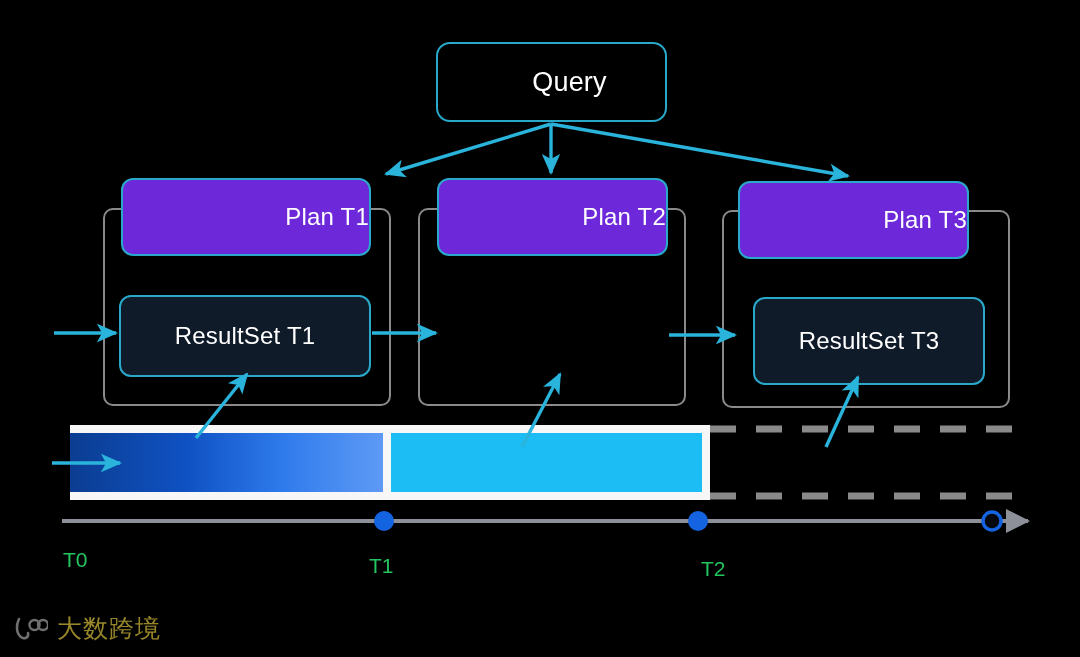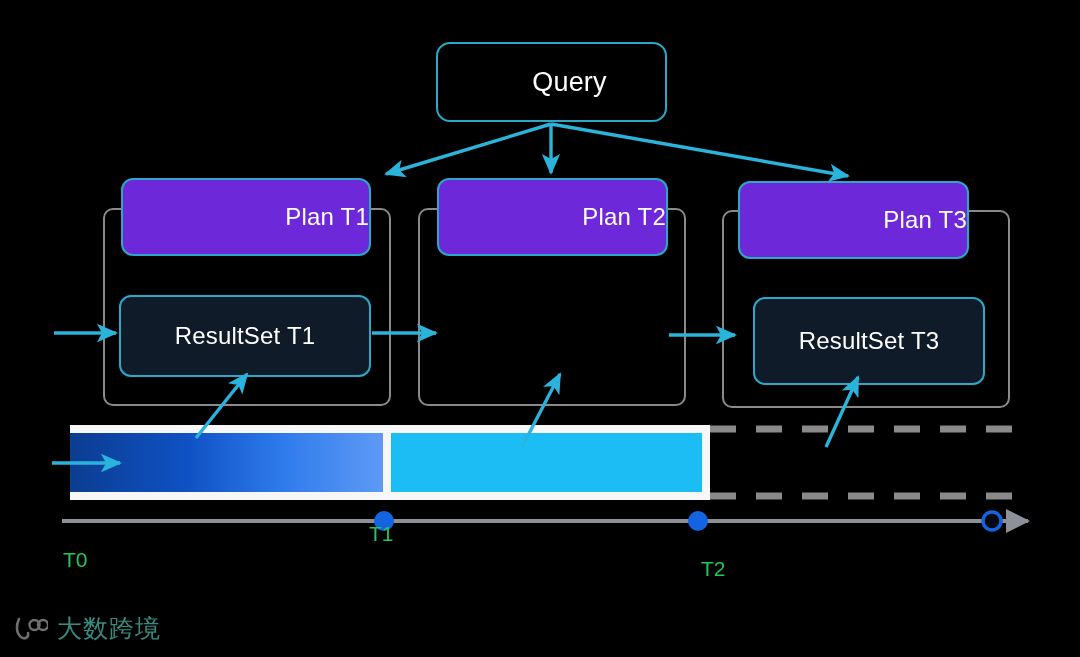--- a/index.html
+++ b/index.html
@@ -64,21 +64,21 @@
     z-index:8; white-space:nowrap;
   }
 
   
   #watermark {
     position:absolute; left:14px; top:612px;
     display:flex; align-items:center; gap:9px;
     opacity:.60; z-index:9;
   }
   #watermark .wm-text {
-    color:#5eead4; font-size:25px; letter-spacing:1px;
+    color:#fde047; font-size:25px; letter-spacing:1px;
     font-family:"DejaVu Sans","Liberation Sans",sans-serif;
   }
 </style>
 </head>
 <body>
 
 <div id="stage">
 
   <div class="group-frame" style="left:103px; top:208px; width:288px; height:198px;"></div>
   <div class="group-frame" style="left:418px; top:208px; width:268px; height:198px;"></div>
@@ -153,21 +153,21 @@
     <line x1="62" y1="521" x2="1028" y2="521" stroke="#8d8f99" stroke-width="4" marker-end="url(#axarrow)"></line>
 
     <circle cx="384" cy="521" r="10" fill="#1463e0"></circle>
     <circle cx="698" cy="521" r="10" fill="#1463e0"></circle>
     <circle cx="992" cy="521" r="9" fill="#05080f" stroke="#1463e0" stroke-width="3.5"></circle>
   </svg>
 
   <div class="tick-label" style="left:63px; top:548px;">
     <span>T0</span>
   </div>
-  <div class="tick-label" style="left:369px; top:522px;">
+  <div class="tick-label" style="left:369px; top:554px;">
     <span>T1</span>
   </div>
   <div class="tick-label" style="left:701px; top:557px;">
     <span>T2</span>
   </div>
 
   <div id="watermark">
     <svg width="34" height="26" viewBox="0 0 34 26">
       <path d="M5,3 C2,9 2,17 7,21 C11,24 15,21 14,17" stroke="#b9b9b9" stroke-width="2.6" fill="none" stroke-linecap="round"></path>
       <circle cx="20.5" cy="9" r="5" stroke="#b9b9b9" stroke-width="2.4" fill="none"></circle>

